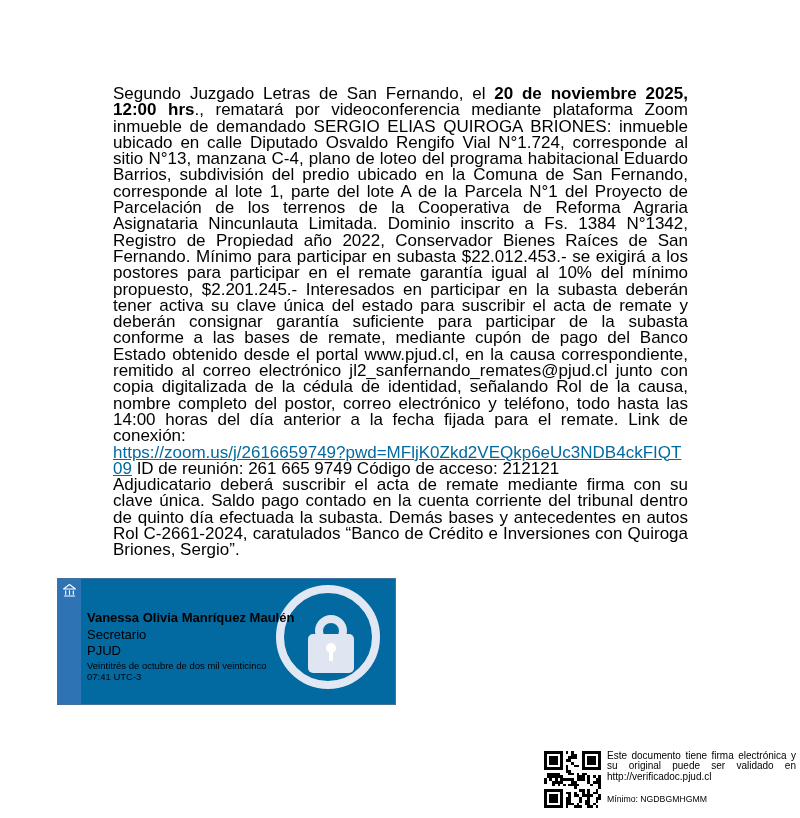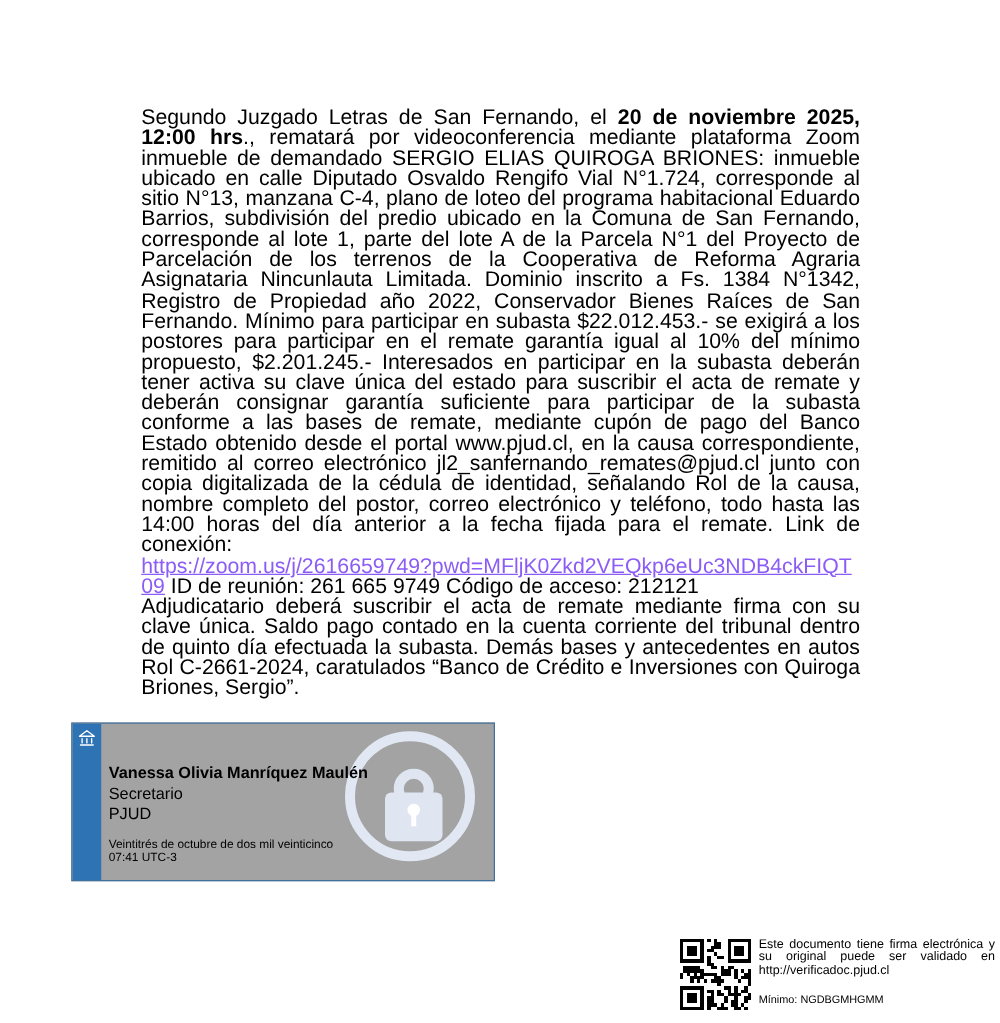--- a/index.html
+++ b/index.html
@@ -18,30 +18,30 @@
     text-align: center; font-weight: bold; font-size: 14.5px;
     letter-spacing: 0.2px;
   }
 
   .body-text {
     position: absolute; top: 86px; left: 113px; width: 575px;
     font-size: 17px; line-height: 16.3px;
     text-align: justify; text-justify: inter-word;
   }
   .body-text a.zoom-link {
-    color: #8b5cf6; text-decoration: underline;
+    color: #0369a1; text-decoration: underline;
     word-break: break-all;
   }
   .bold { font-weight: bold; }
 
   
   .sigbox {
     position: absolute; left: 57px; top: 578px;
     width: 339px; height: 127px;
-    border: 1px solid #41719c; background: #a3a3a3;
+    border: 1px solid #41719c; background: #0369a1;
     overflow: hidden;
   }
   .sigbar {
     position: absolute; left: 0; top: 0; width: 23px; height: 100%;
     background: #2e74b5;
   }
   .bank-icon {
     position: absolute; left: 3px; top: 3px; width: 17px; height: 17px;
   }
   
@@ -65,21 +65,21 @@
     width: 10px; height: 10px; border-radius: 50%;
     background: #fff;
   }
   .wm-keyhole::after {
     content: ""; position: absolute; left: 3px; top: 7px;
     width: 4px; height: 11px; background: #fff;
   }
   .sig-content { position: absolute; left: 29px; top: 30px; width: 300px; }
   .sig-name  { font-size: 13px; font-weight: bold; line-height: 18px; }
   .sig-role  { font-size: 13px; line-height: 16px; }
-  .sig-inst  { font-size: 13px; line-height: 16px; margin-bottom: 12px; }
+  .sig-inst  { font-size: 13px; line-height: 16px; margin-bottom: 2px; }
   .sig-date  { font-size: 9.5px; line-height: 10px; }
   .sig-time  { font-size: 9.5px; line-height: 11px; }
 
   
   .qr-code {
     position: absolute; left: 544px; top: 751px;
     width: 57px; height: 57px;
   }
   .qr-code svg { width: 57px; height: 57px; display: block; }
   .verif-text {

